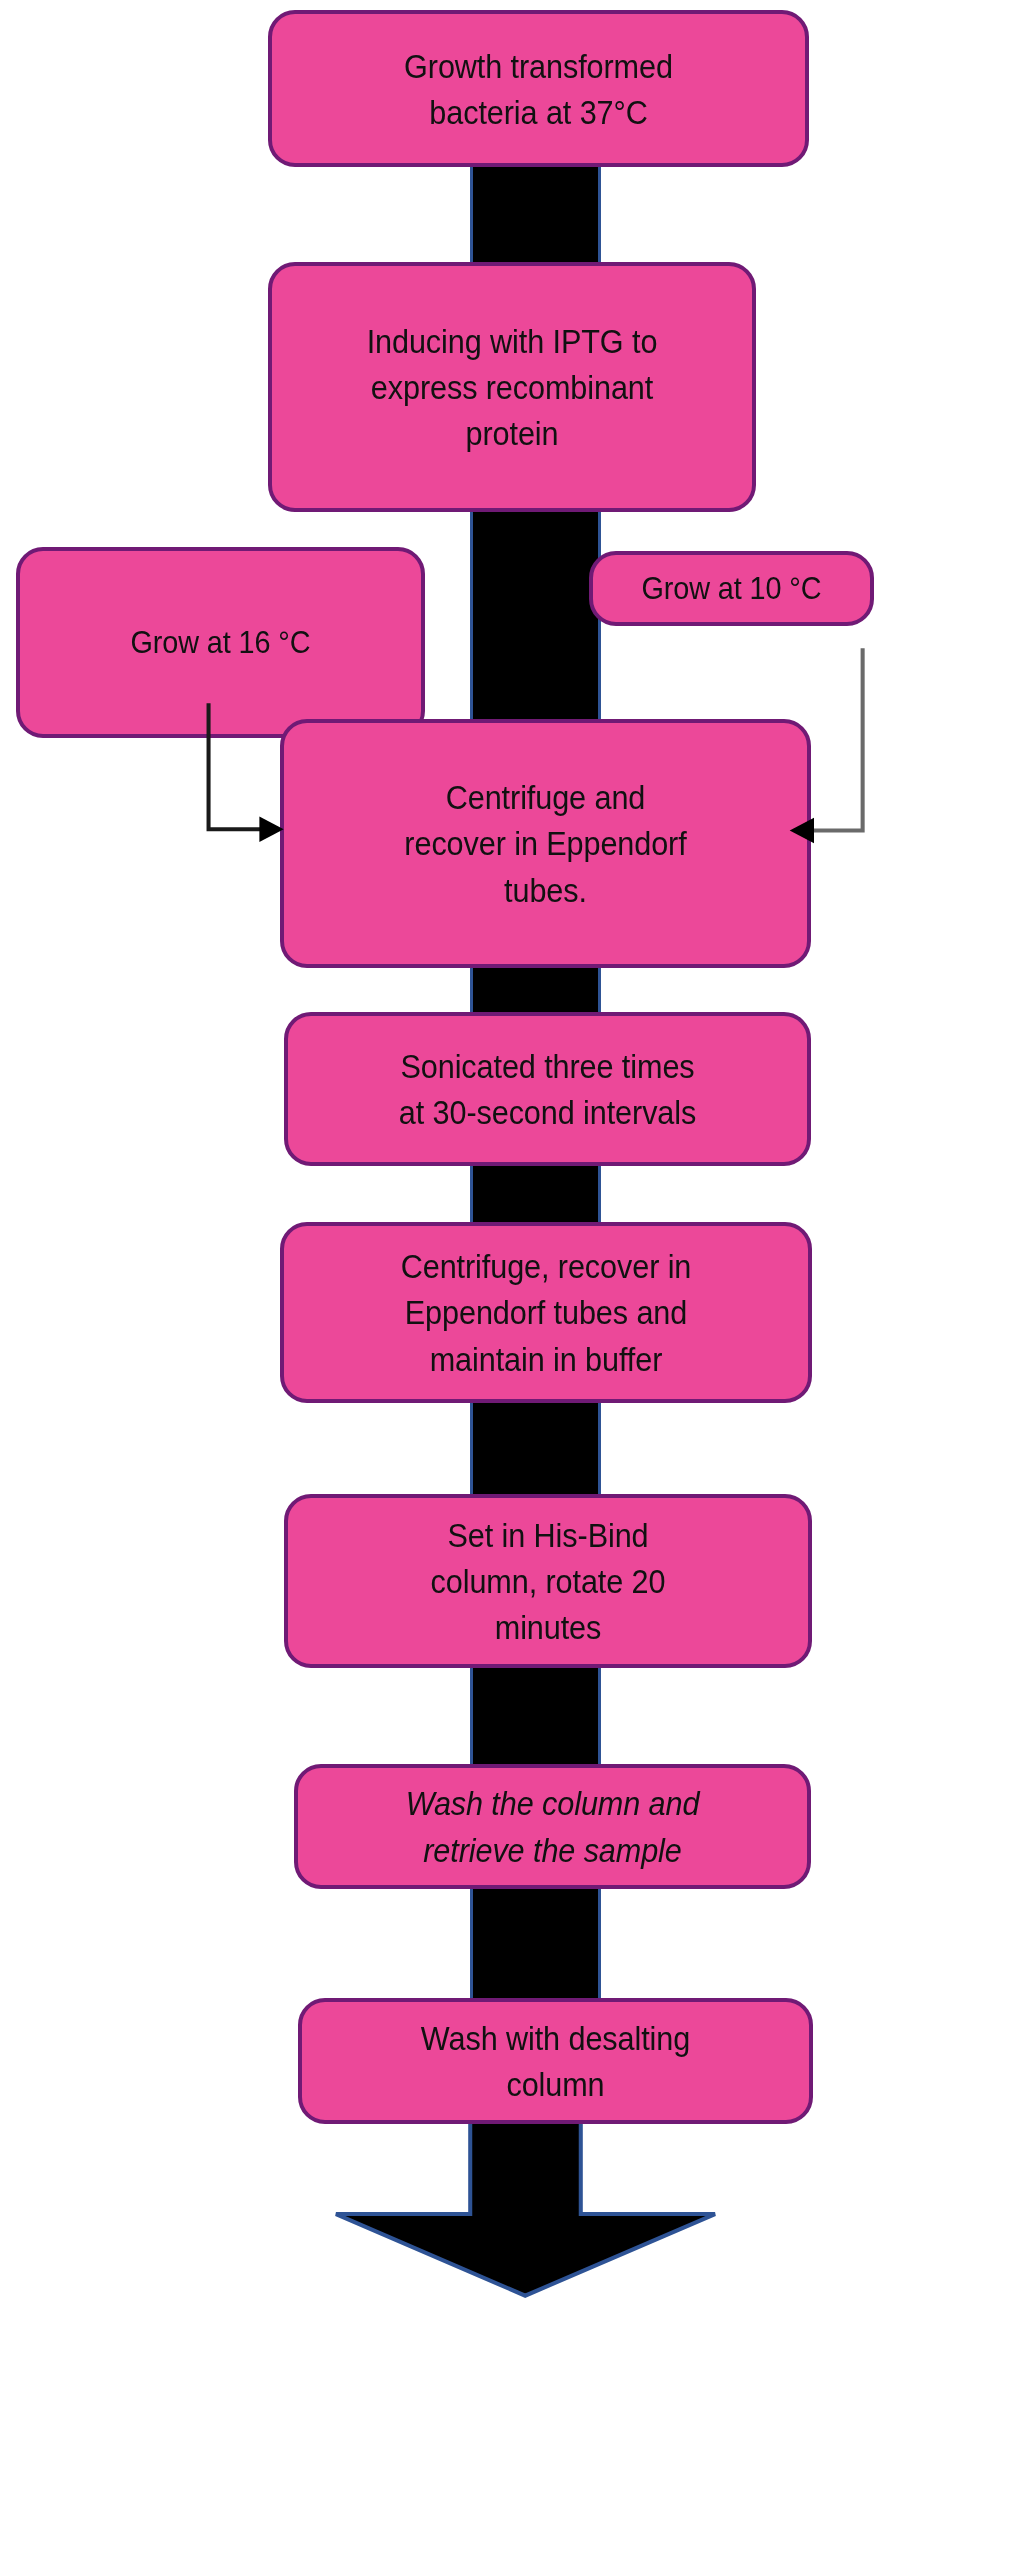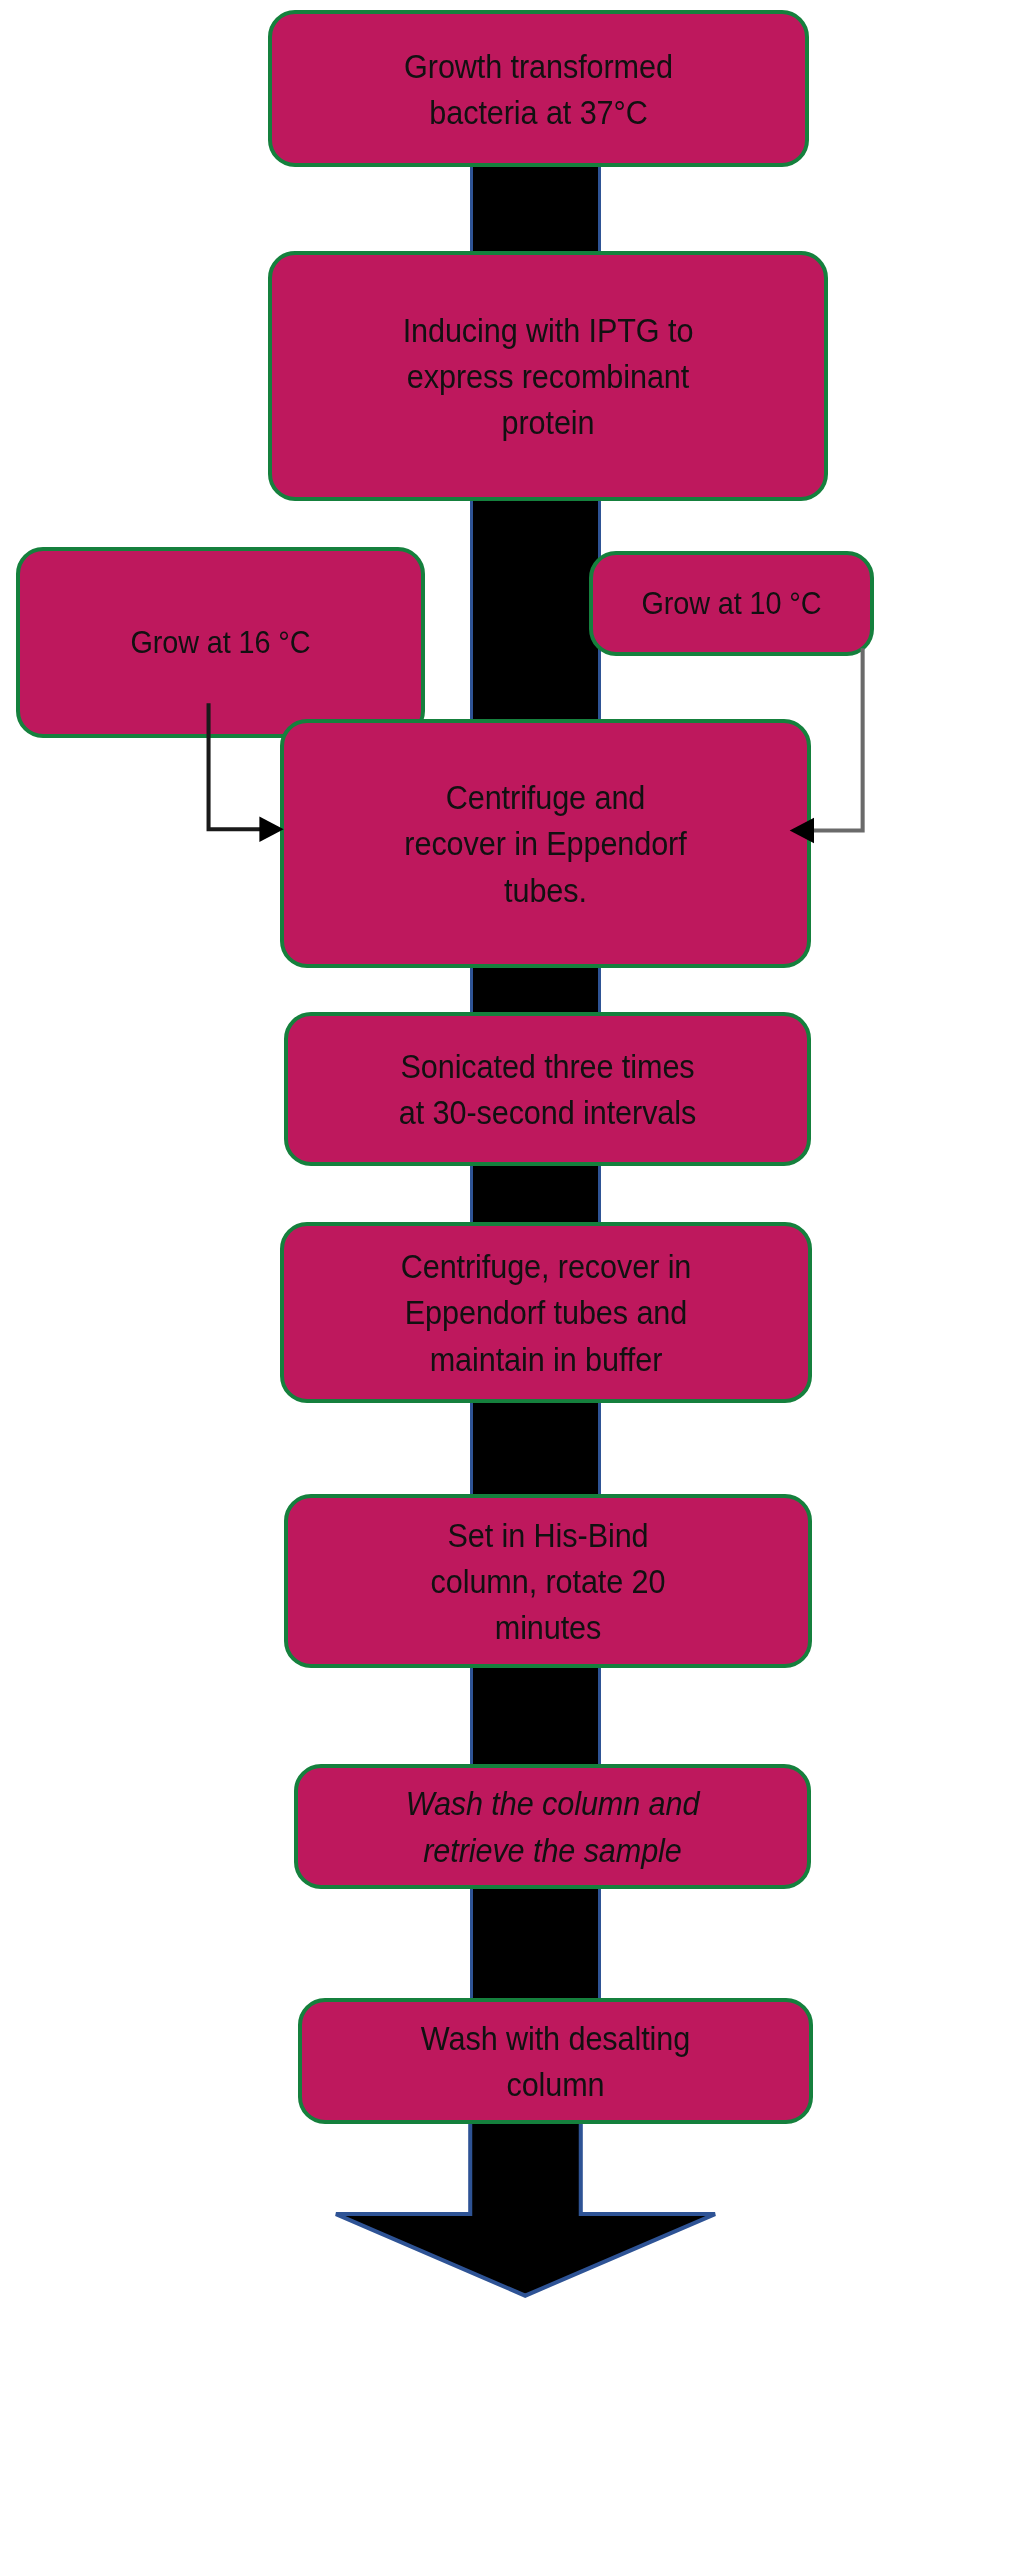--- a/index.html
+++ b/index.html
@@ -10,22 +10,22 @@
     width:1010px;
     height:2576px;
     background:#ffffff;
     overflow:hidden;
   }
 
   
   .node{
     position:absolute;
     box-sizing:border-box;
-    background:#be185d;
-    border:4px solid #15803d;
+    background:#ec4899;
+    border:4px solid #701a75;
     border-radius:27px;
     display:flex;
     align-items:center;
     justify-content:center;
     z-index:5;
   }
   .node .txt{
     display:block;
     width:100%;
     text-align:center;
@@ -90,30 +90,30 @@
     <svg width="110" height="203" viewBox="0 0 190 350" xmlns="http://www.w3.org/2000/svg">
       <path d="M160,0 L160,315 L72,315" fill="none" stroke="#6a6a6a" stroke-width="7"></path>
       <polygon points="76,293 34,315 76,337" fill="#000000"></polygon>
     </svg>
   </div>
 
   <div class="node side" style="left:16px; top:547px; width:409px; height:191px;">
     <span class="txt">Grow at 16 °C</span>
   </div>
 
-  <div class="node side" style="left:589px; top:551px; width:285px; height:105px;">
+  <div class="node side" style="left:589px; top:551px; width:285px; height:75px;">
     <span class="txt">Grow at 10 °C</span>
   </div>
 
   <div class="node" style="left:268px; top:10.4px; width:541px; height:157px;">
     <span class="txt">Growth transformed
 bacteria at 37°C</span>
   </div>
 
-  <div class="node" style="left:268px; top:251px; width:560px; height:250px;">
+  <div class="node" style="left:268px; top:262px; width:488px; height:250px;">
     <span class="txt">Inducing with IPTG to
 express recombinant
 protein</span>
   </div>
 
   <div class="node" style="left:280px; top:719px; width:531px; height:249px;">
     <span class="txt">Centrifuge and
 recover in Eppendorf
 tubes.</span>
   </div>

